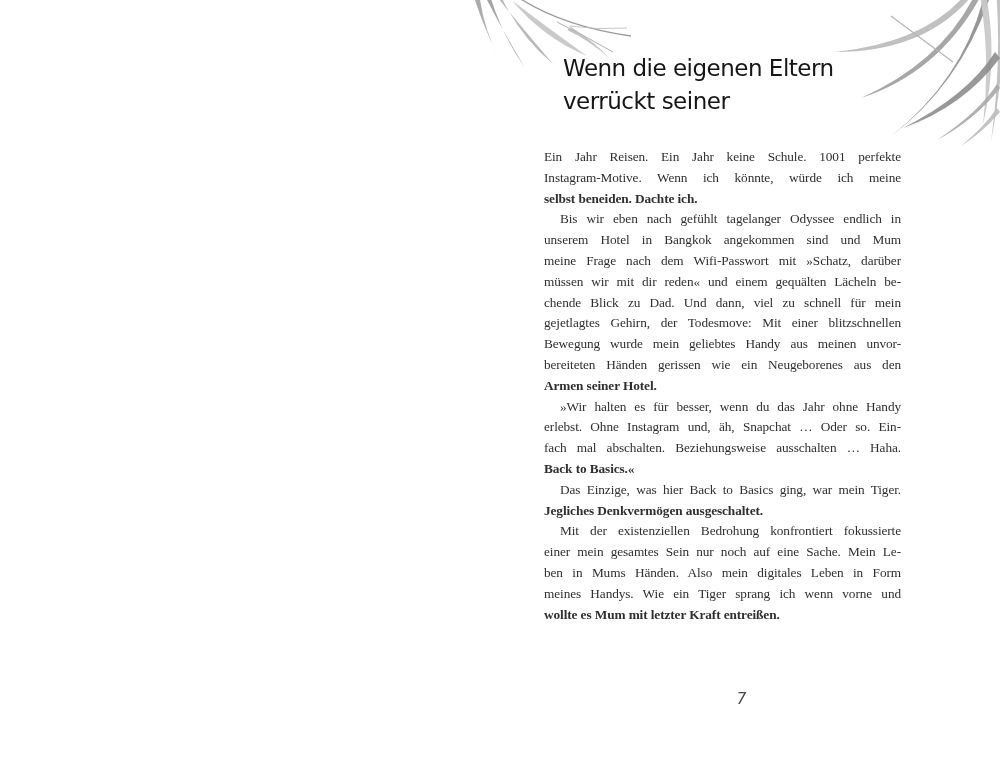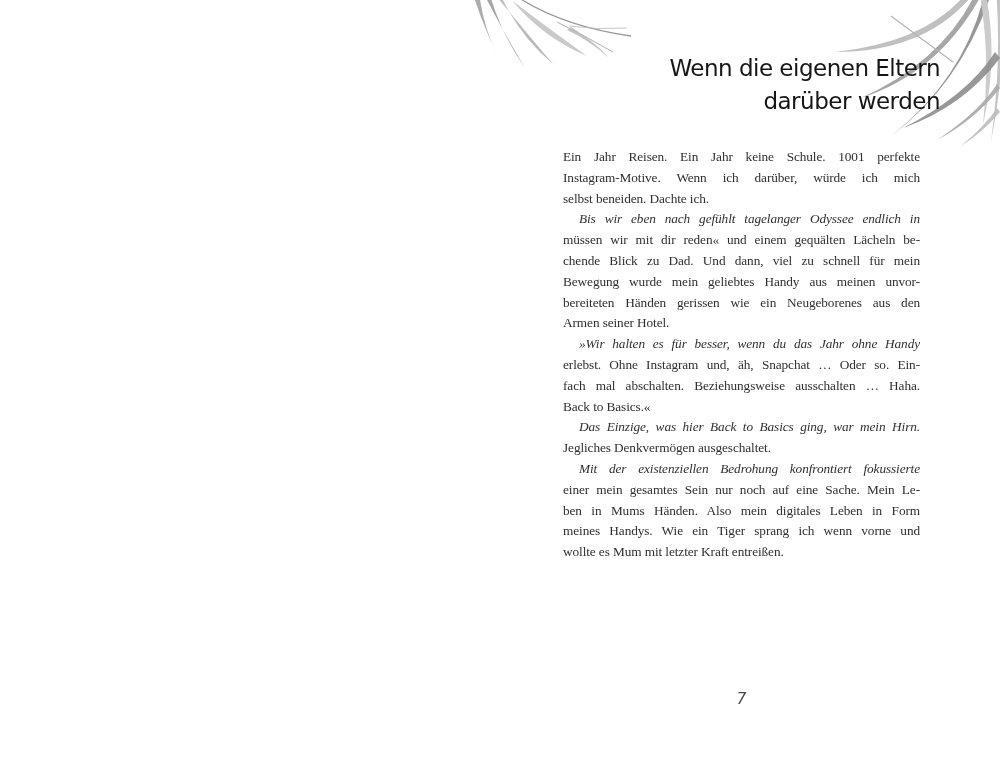--- a/index.html
+++ b/index.html
@@ -9,47 +9,47 @@
     position: relative;
     overflow: hidden;
     font-family: "Liberation Serif", serif;
   }
   .decor { position: absolute; pointer-events: none; }
   .decor-left  { left: 473px; top: 0; }
   .decor-right { left: 833px; top: 0; }
 
   .chapter-title {
     position: absolute;
-    left: 583px; top: 52px; width: 357px;
-    text-align: right;
+    left: 563px; top: 52px; width: 357px;
+    text-align: left;
     font-family: "DejaVu Sans", sans-serif;
     font-weight: 500;
     font-size: 23px;
     line-height: 33px;
     letter-spacing: -0.5px;
     color: #161616;
   }
 
   .bodytext {
     position: absolute;
-    left: 563px; top: 147px; width: 357px;
+    left: 544px; top: 147px; width: 357px;
     font-family: "Liberation Serif", serif;
     font-size: 13.3px;
     line-height: 20.8px;
     letter-spacing: -0.1px;
     color: #2f2f2f;
   }
   .line {
     text-align: justify;
     text-align-last: justify;
     height: 20.8px;
     overflow: hidden;
   }
-  .line.last { text-align-last: left; }
-  .line.indent { text-indent: 16px; font-style: italic; }
+  .line.last { text-align-last: left; font-weight: bold; }
+  .line.indent { text-indent: 16px; }
 
   .page-number {
     position: absolute;
     left: 563px; top: 690px; width: 357px;
     text-align: center;
     font-family: "DejaVu Sans", sans-serif;
     font-style: italic;
     font-size: 15px;
     color: #4a4a4a;
   }
@@ -77,38 +77,41 @@
     <path d="M 146,-10 Q 158,55 150,125 Q 166,55 152,-10 Z" fill="#c9c9c9" opacity="0.95"></path>
     <path d="M 163,-10 Q 169,60 158,142 Q 174,60 169,-10 Z" fill="#bdbdbd" opacity="0.9"></path>
     <path d="M 167,58 Q 130,107 70,128 Q 135,95 162,52 Z" fill="#8d8d8d" opacity="0.9"></path>
     <path d="M 167,88 Q 142,120 104,140 Q 146,112 164,84 Z" fill="#a9a9a9" opacity="0.9"></path>
     <path d="M 167,112 Q 150,132 128,146 Q 152,126 164,108 Z" fill="#bcbcbc" opacity="0.9"></path>
     <path d="M 120,62 Q 90,40 58,16" stroke="#b5b5b5" stroke-width="1.2" fill="none"></path>
   </svg>
 
   <div class="chapter-title">
     <div>Wenn die eigenen Eltern</div>
-    <div>darüber werden</div>
+    <div>verrückt seiner</div>
   </div>
 
   <div class="bodytext">
       <div class="line">Ein Jahr Reisen. Ein Jahr keine Schule. 1001 perfekte</div>
-      <div class="line">Instagram-Motive. Wenn ich darüber, würde ich mich</div>
+      <div class="line">Instagram-Motive. Wenn ich könnte, würde ich meine</div>
       <div class="line last">selbst beneiden. Dachte ich.</div>
       <div class="line indent">Bis wir eben nach gefühlt tagelanger Odyssee endlich in</div>
+      <div class="line">unserem Hotel in Bangkok angekommen sind und Mum</div>
+      <div class="line">meine Frage nach dem Wifi-Passwort mit »Schatz, darüber</div>
       <div class="line">müssen wir mit dir reden« und einem gequälten Lächeln be-</div>
       <div class="line">chende Blick zu Dad. Und dann, viel zu schnell für mein</div>
+      <div class="line">gejetlagtes Gehirn, der Todesmove: Mit einer blitzschnellen</div>
       <div class="line">Bewegung wurde mein geliebtes Handy aus meinen unvor-</div>
       <div class="line">bereiteten Händen gerissen wie ein Neugeborenes aus den</div>
       <div class="line last">Armen seiner Hotel.</div>
       <div class="line indent">»Wir halten es für besser, wenn du das Jahr ohne Handy</div>
       <div class="line">erlebst. Ohne Instagram und, äh, Snapchat … Oder so. Ein-</div>
       <div class="line">fach mal abschalten. Beziehungsweise ausschalten … Haha.</div>
       <div class="line last">Back to Basics.«</div>
-      <div class="line indent">Das Einzige, was hier Back to Basics ging, war mein Hirn.</div>
+      <div class="line indent">Das Einzige, was hier Back to Basics ging, war mein Tiger.</div>
       <div class="line last">Jegliches Denkvermögen ausgeschaltet.</div>
       <div class="line indent">Mit der existenziellen Bedrohung konfrontiert fokussierte</div>
       <div class="line">einer mein gesamtes Sein nur noch auf eine Sache. Mein Le-</div>
       <div class="line">ben in Mums Händen. Also mein digitales Leben in Form</div>
       <div class="line">meines Handys. Wie ein Tiger sprang ich wenn vorne und</div>
       <div class="line last">wollte es Mum mit letzter Kraft entreißen.</div>
     </div>
 
   <div class="page-number">7</div>
 

